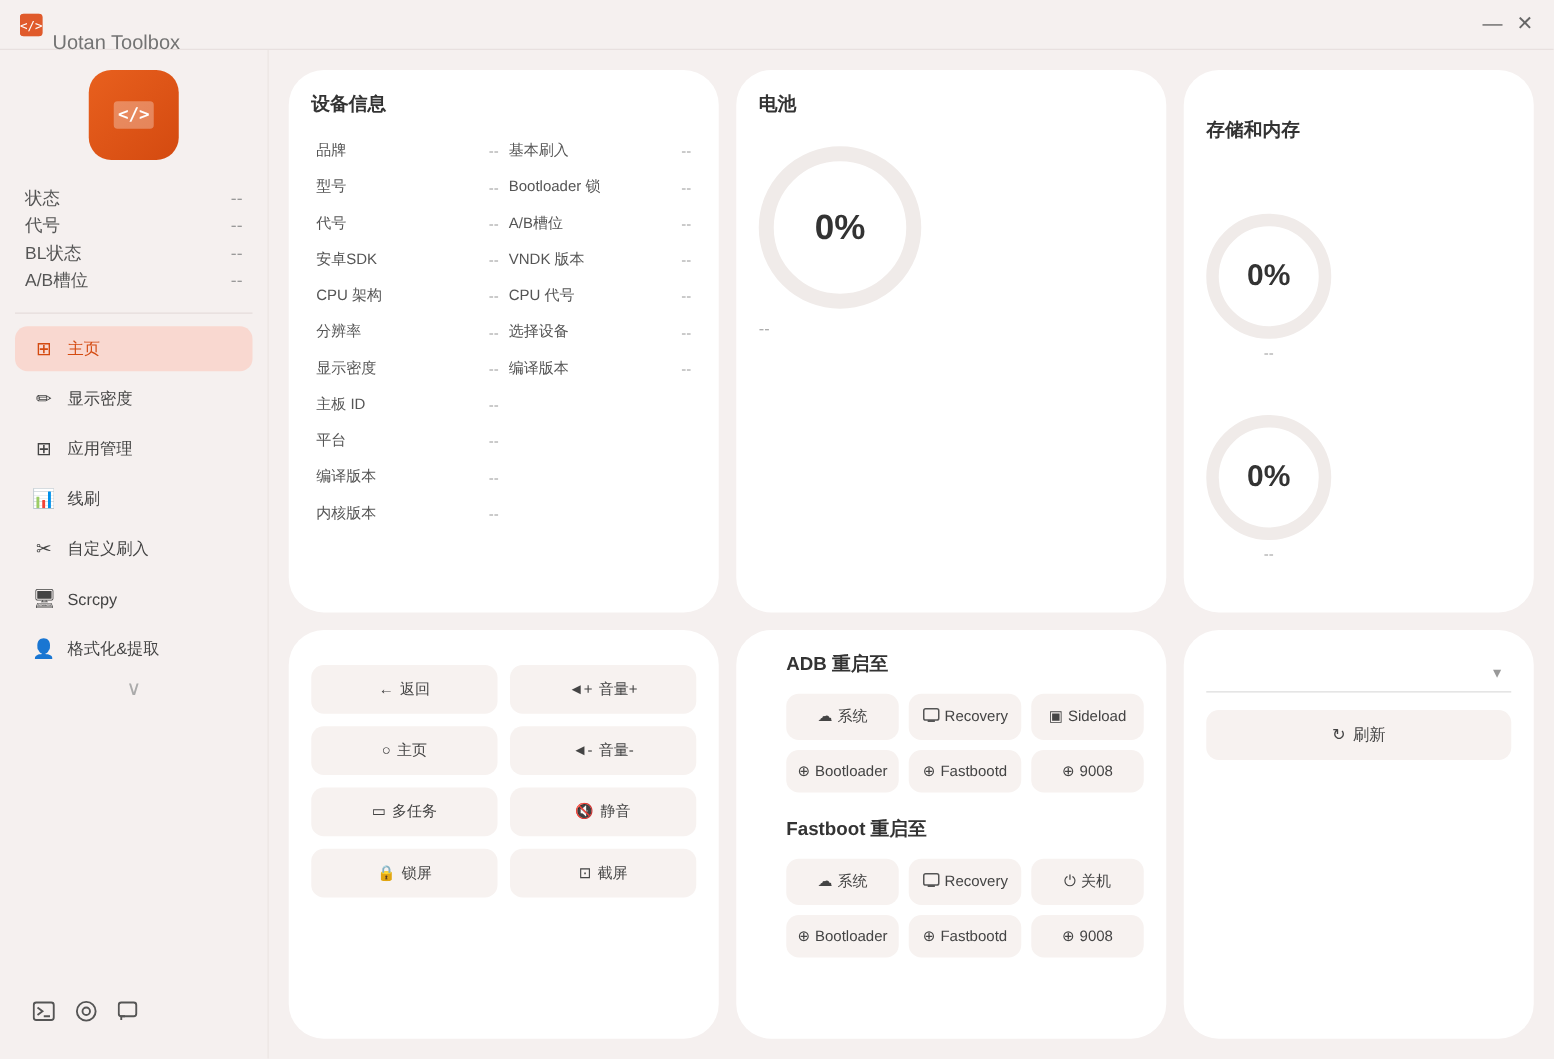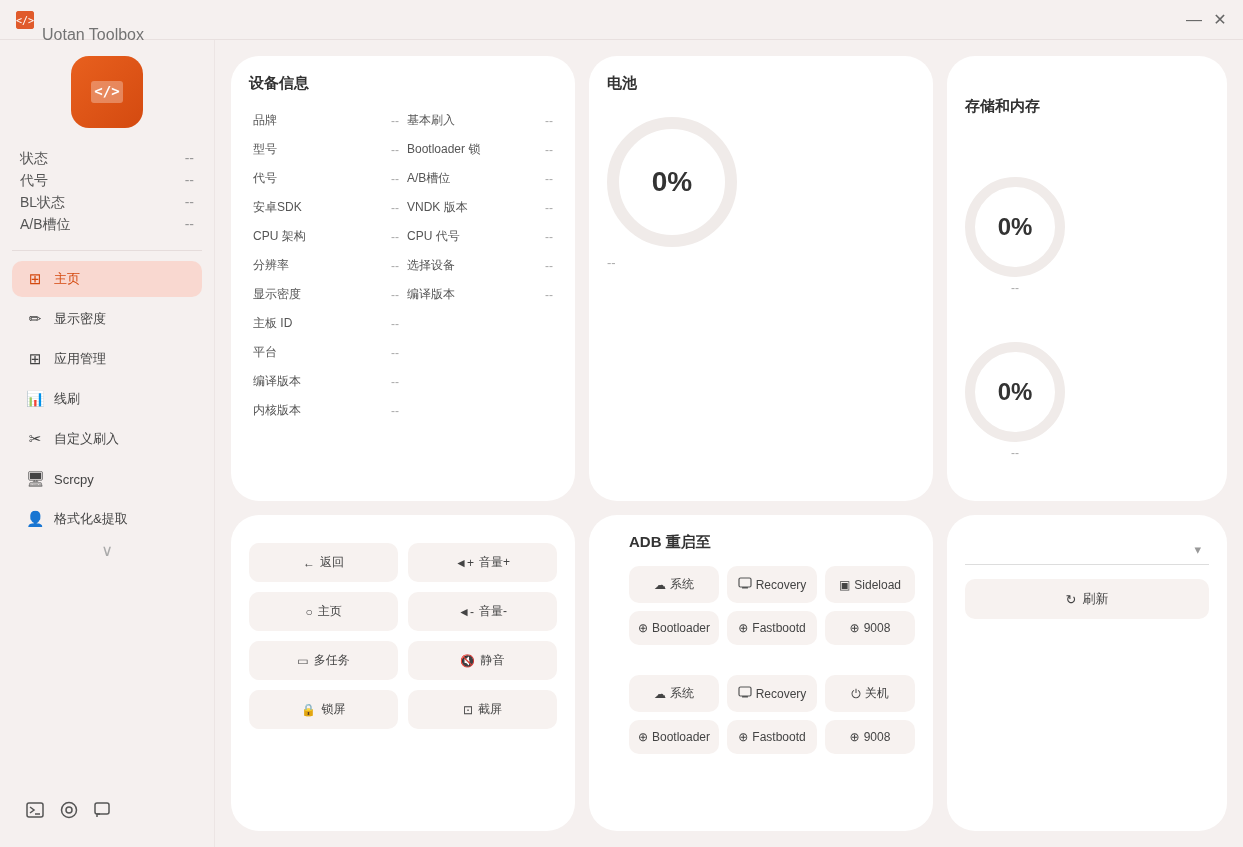--- a/index.html
+++ b/index.html
@@ -611,20 +611,21 @@
             <span>Fastbootd</span>
           </button>
           <button class="restart-btn">
             <span>⊕</span>
             <span>9008</span>
           </button>
         </div>
       </div>
 
       <div class="fastboot-restart-section">
+        <div class="card-title">Fastboot 重启至</div>
         <div class="restart-grid">
           <button class="restart-btn">
             <span>☁</span>
             <span>系统</span>
           </button>
           <button class="restart-btn">
             <span>
               <svg width="14" height="14" viewBox="0 0 14 14" fill="none">
                   <rect x="1" y="2" width="12" height="9" rx="1.5" fill="none" stroke="#555" stroke-width="1.2"></rect>
                   <rect x="4" y="11" width="6" height="1.5" rx="0.5" fill="#555"></rect>

